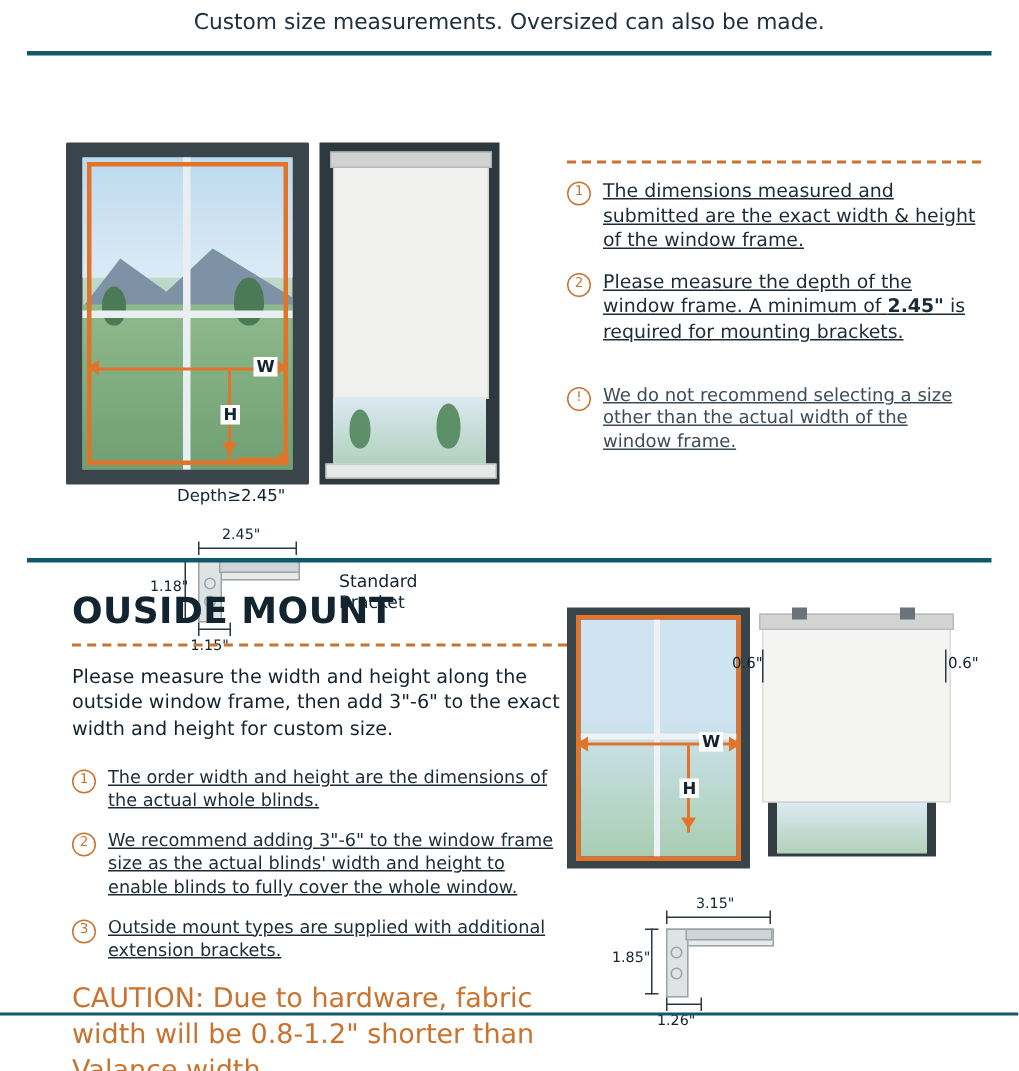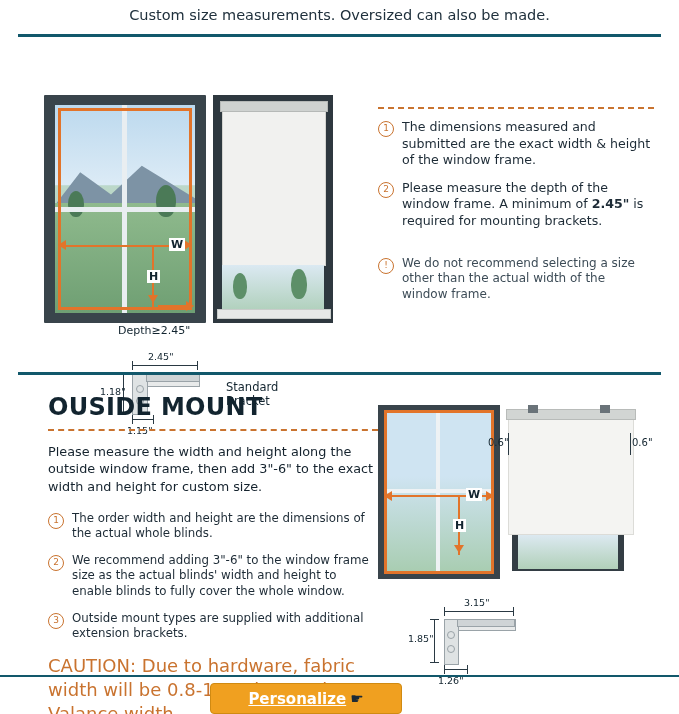--- a/index.html
+++ b/index.html
@@ -39,21 +39,21 @@
   }
   .dash{
     border-top:2px dashed #c9732f;margin-top:8px;
   }
   .numlist{margin-top:10px;}
   .li{display:flex;align-items:flex-start;margin-bottom:11px;}
   .circ{
     flex:0 0 auto;width:14px;height:14px;border:1px solid #c9732f;border-radius:50%;
     color:#c9732f;font-size:9px;line-height:13px;text-align:center;margin-right:8px;margin-top:2px;
   }
-  .litext{font-size:12.6px;line-height:1.32;color:#1d2b36;}
+  .litext{font-size:12.6px;line-height:1.32;color:#1d2b36;text-decoration:underline;}
   .litext b{font-weight:bold;}
   .note .litext{color:#3d4c57;font-size:12px;}
 
   
   #inside-mount-section{position:absolute;left:0;top:76px;width:679px;height:288px;}
   #inside-text{position:absolute;left:378px;top:16px;width:276px;}
 
   
   #win1{position:absolute;left:44px;top:12px;width:162px;height:228px;}
   #win1 .outer{position:absolute;left:0;top:0;width:162px;height:228px;background:#39444b;border-radius:1px;}
@@ -298,18 +298,14 @@
       <div class="dimline" style="left:24px;top:74px;width:24px;height:1px;"></div>
       <div class="dimline" style="left:24px;top:70px;width:1px;height:9px;"></div>
       <div class="dimline" style="left:47px;top:70px;width:1px;height:9px;"></div>
       <div class="dimtxt" style="left:18px;top:80px;">1.26"</div>
 
     </div>
   </div>
 
   <div class="footline"></div>
 
-  <div id="personalize-button">
-    <span class="lbl">Personalize</span>
-    <span class="hand">☛</span>
-  </div>
 
 </div>
 
 </body></html>

